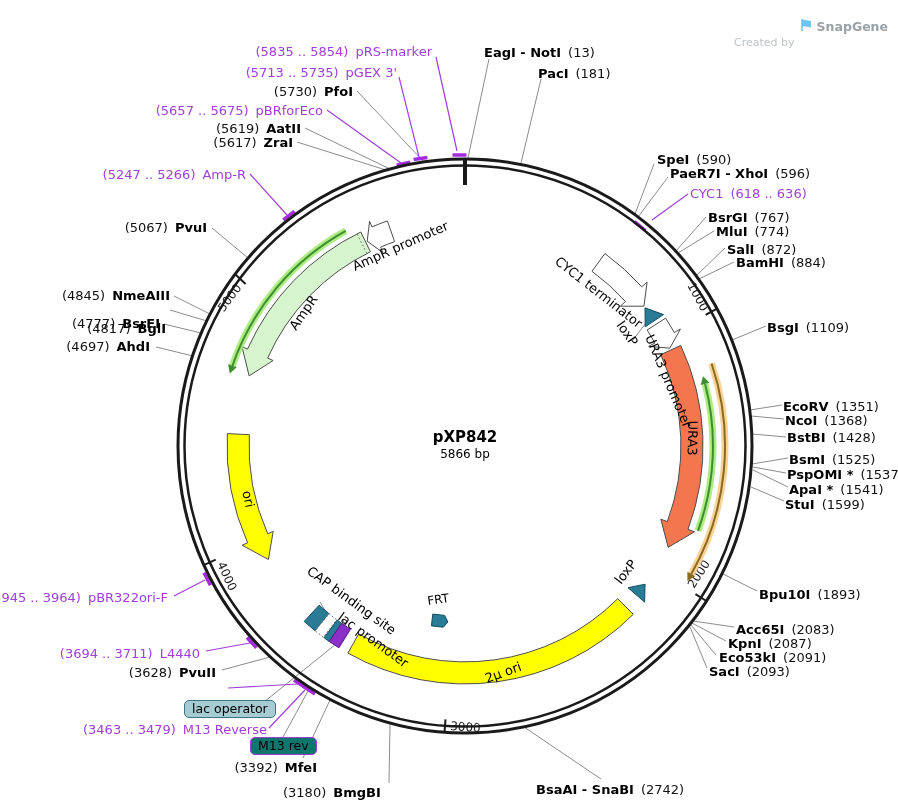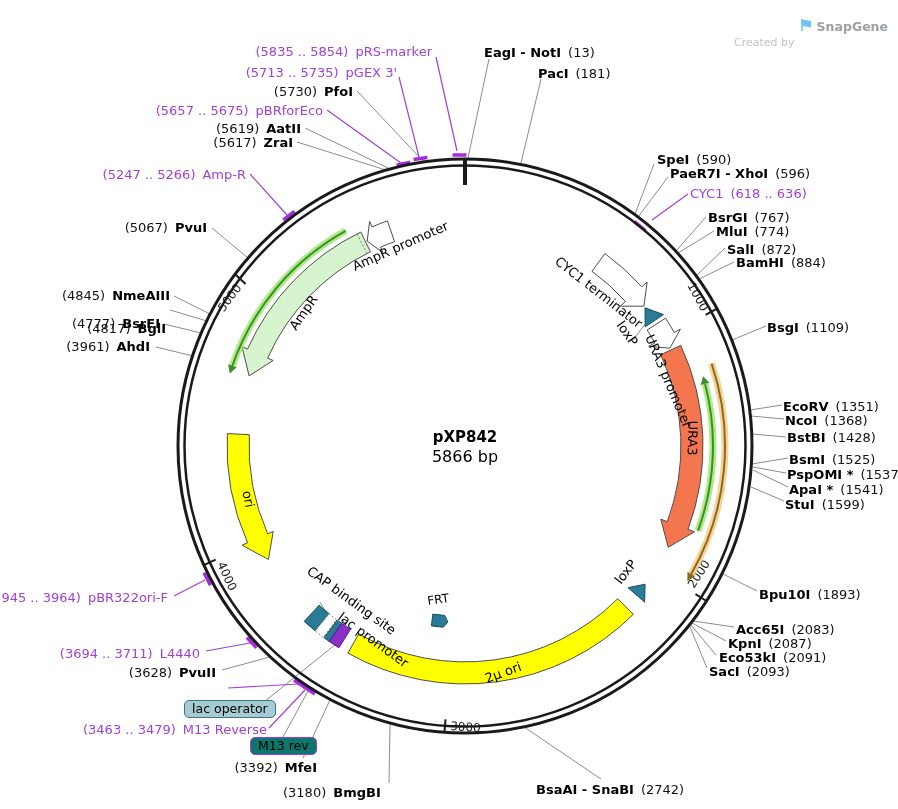--- a/index.html
+++ b/index.html
@@ -10,21 +10,21 @@
   .lbl .nm{font-weight:bold;}
   .lbl .ps{font-weight:normal;color:#111;}
   .lbl.purple, .lbl.purple .nm, .lbl.purple .ps{color:#A040D8;font-weight:normal;}
   .boxlbl{position:absolute;font-size:12.5px;line-height:14px;color:#000;
           padding:1px 7px;border-radius:5px;white-space:nowrap;}
   .lacop{background:#A7CBD3;border:1.4px solid #3D7486;}
   .m13rev{background:#0f766e;border:1.4px solid #A13BD6;}
   .title{position:absolute;left:465px;top:428px;transform:translateX(-50%);
          font-size:15px;font-weight:bold;color:#000;}
   .subtitle{position:absolute;left:465px;top:447px;transform:translateX(-50%);
-         font-size:16px;color:#000;}
+         font-size:12px;color:#000;}
   .credit{position:absolute;top:4px;right:10px;display:flex;align-items:center;gap:5px;}
   .credit .cb{font-size:11px;color:#c0c4c8;margin-top:32px;}
   .credit .sg{font-size:12.5px;font-weight:bold;color:#9aa1a7;}
   svg text{font-family:"DejaVu Sans","Liberation Sans",sans-serif;}
   .ticktxt{font-size:12px;fill:#1a1a1a;}
   .feattxt{font-size:13px;fill:#000;}
   .feattxt.small{font-size:12px;}
 </style>
 </head>
 <body>
@@ -266,21 +266,21 @@
 
 <div class="lbl" style="right:581px;top:760px">
       <span class="ps">(3392)</span>
       <span class="nm">MfeI</span>
     </div>
 <div class="lbl" style="right:682px;top:665px">
       <span class="ps">(3628)</span>
       <span class="nm">PvuII</span>
     </div>
 <div class="lbl" style="right:748px;top:339px">
-      <span class="ps">(3961)</span>
+      <span class="ps">(4697)</span>
       <span class="nm">AhdI</span>
     </div>
 <div class="lbl" style="right:738px;top:316px">
       <span class="ps">(4777)</span>
       <span class="nm">BsrFI</span>
     </div>
 <div class="lbl" style="right:732px;top:321px">
       <span class="ps">(4817)</span>
       <span class="nm">BglI</span>
     </div>

